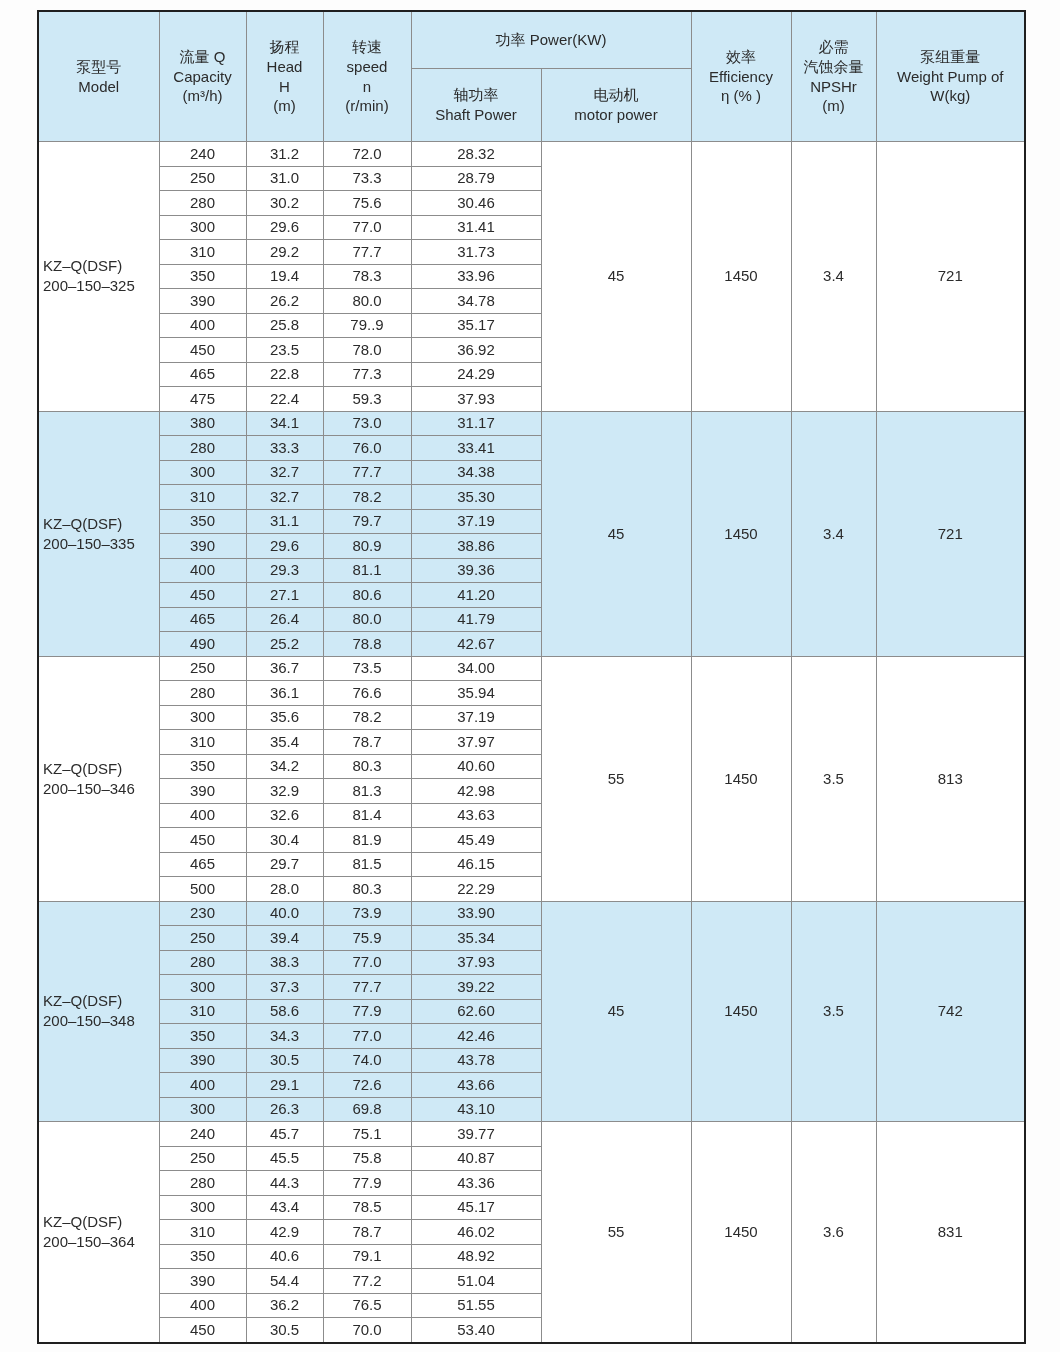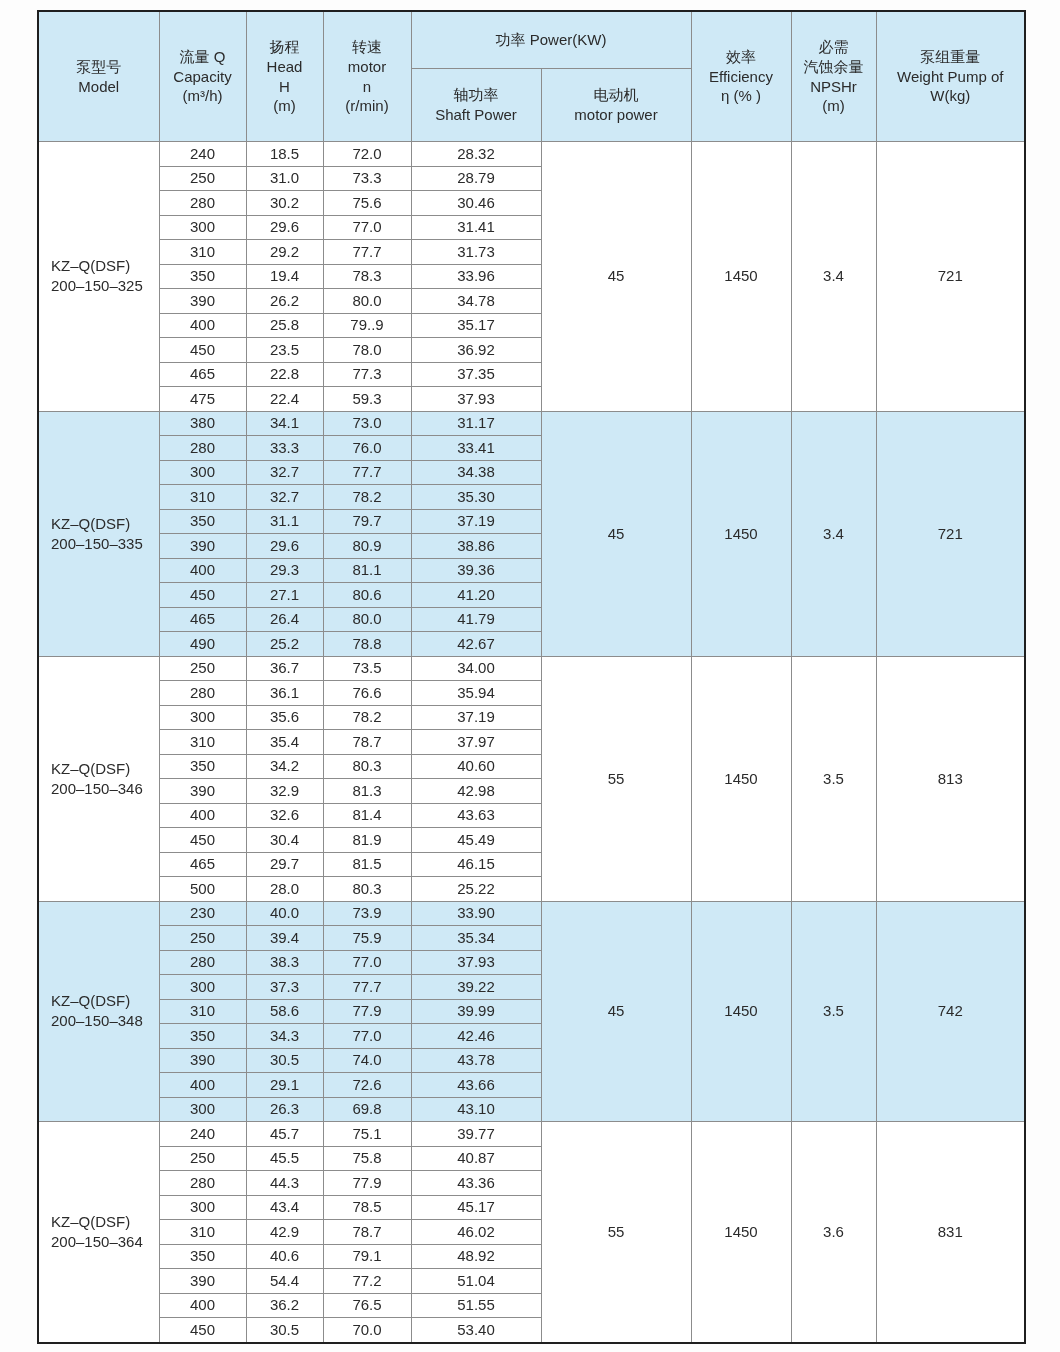--- a/index.html
+++ b/index.html
@@ -39,21 +39,21 @@
   thead th{
     background:var(--header-bg);
     font-weight:normal;
     font-size:15px;
   }
   thead tr.group-row th{height:56px;}
   thead tr.sub-row th{height:72px;}
   tbody td{height:23.5px;}
   td.model-cell{
     text-align:left;
-    padding-left:12px;
+    padding-left:4px;
     font-size:15px;
   }
   tr.band-blue td{background:var(--band-blue);}
   tr.band-white td{background:#ffffff;}
 </style>
 </head>
 <body>
 
 <table class="spec-table">
   <colgroup>
@@ -72,21 +72,21 @@
       <th rowspan="2">泵型号
 Model</th>
       <th rowspan="2">流量 Q
 Capacity
 (m³/h)</th>
       <th rowspan="2">扬程
 Head
 H
 (m)</th>
       <th rowspan="2">转速
-motor
+speed
 n
 (r/min)</th>
       <th colspan="2">功率 Power(KW)</th>
       <th rowspan="2">效率
 Efficiency
 η (% )</th>
       <th rowspan="2">必需
 汽蚀余量
 NPSHr
 (m)</th>
@@ -99,21 +99,21 @@
 Shaft Power</th>
       <th>电动机
 motor power</th>
     </tr>
   </thead>
   <tbody>
       <tr class="band-white">
         <td rowspan="11" class="model-cell">KZ–Q(DSF)
 200–150–325</td>
         <td>240</td>
-        <td>18.5</td>
+        <td>31.2</td>
         <td>72.0</td>
         <td>28.32</td>
         <td rowspan="11">45</td>
         <td rowspan="11">1450</td>
         <td rowspan="11">3.4</td>
         <td rowspan="11">721</td>
       </tr>
       <tr class="band-white">
         <td>250</td>
         <td>31.0</td>
@@ -159,21 +159,21 @@
       <tr class="band-white">
         <td>450</td>
         <td>23.5</td>
         <td>78.0</td>
         <td>36.92</td>
       </tr>
       <tr class="band-white">
         <td>465</td>
         <td>22.8</td>
         <td>77.3</td>
-        <td>37.35</td>
+        <td>24.29</td>
       </tr>
       <tr class="band-white">
         <td>475</td>
         <td>22.4</td>
         <td>59.3</td>
         <td>37.93</td>
       </tr>
       <tr class="band-blue">
         <td rowspan="10" class="model-cell">KZ–Q(DSF)
 200–150–335</td>
@@ -297,21 +297,21 @@
       <tr class="band-white">
         <td>465</td>
         <td>29.7</td>
         <td>81.5</td>
         <td>46.15</td>
       </tr>
       <tr class="band-white">
         <td>500</td>
         <td>28.0</td>
         <td>80.3</td>
-        <td>25.22</td>
+        <td>22.29</td>
       </tr>
       <tr class="band-blue">
         <td rowspan="9" class="model-cell">KZ–Q(DSF)
 200–150–348</td>
         <td>230</td>
         <td>40.0</td>
         <td>73.9</td>
         <td>33.90</td>
         <td rowspan="9">45</td>
         <td rowspan="9">1450</td>
@@ -333,21 +333,21 @@
       <tr class="band-blue">
         <td>300</td>
         <td>37.3</td>
         <td>77.7</td>
         <td>39.22</td>
       </tr>
       <tr class="band-blue">
         <td>310</td>
         <td>58.6</td>
         <td>77.9</td>
-        <td>39.99</td>
+        <td>62.60</td>
       </tr>
       <tr class="band-blue">
         <td>350</td>
         <td>34.3</td>
         <td>77.0</td>
         <td>42.46</td>
       </tr>
       <tr class="band-blue">
         <td>390</td>
         <td>30.5</td>

